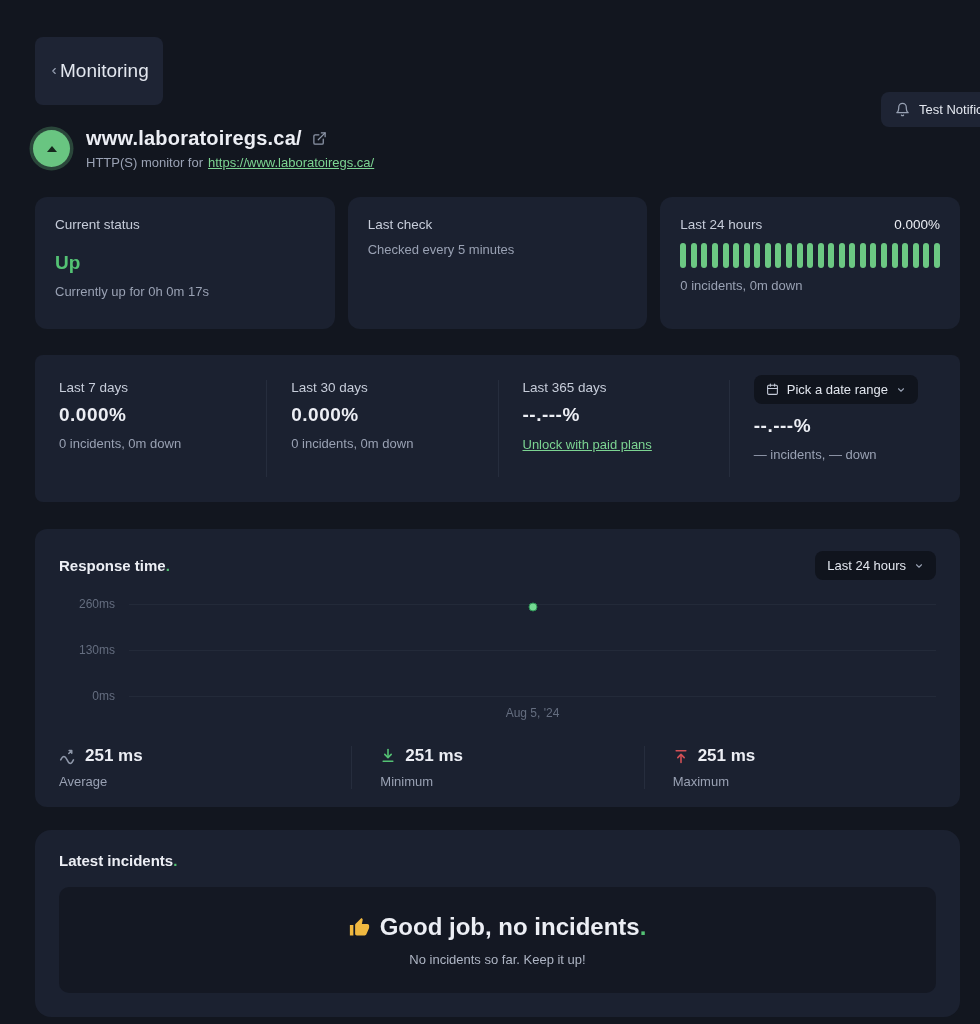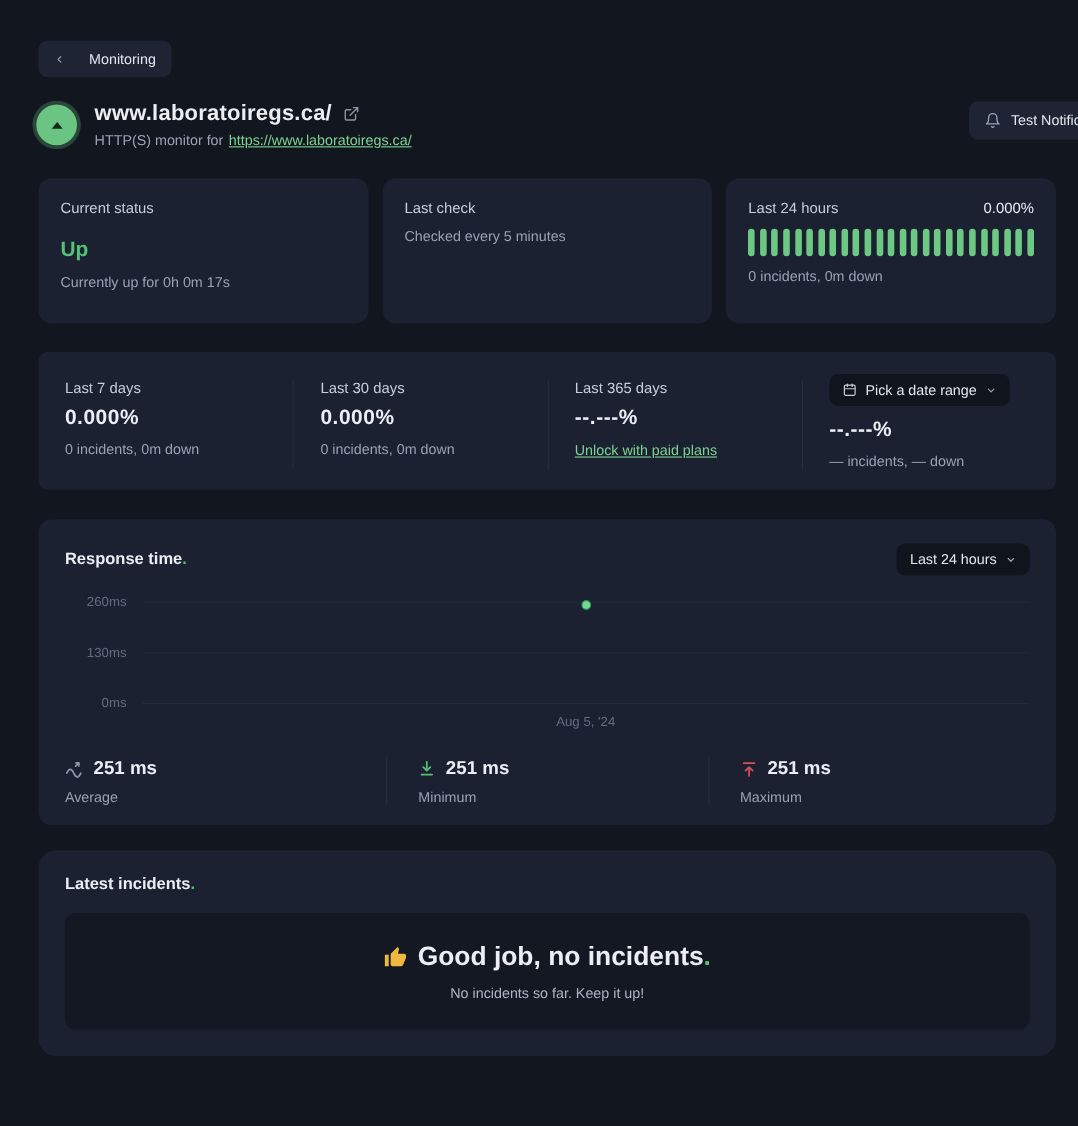--- a/index.html
+++ b/index.html
@@ -1,22 +1,22 @@
 <!DOCTYPE html>
 <html><head>
 <meta charset="utf-8">
 <style>
   html,body{margin:0;padding:0;width:980px;height:1024px;overflow:hidden;}
   body{background:#12161F;font-family:"Liberation Sans",sans-serif;color:#ECEEF4;
        -webkit-font-smoothing:antialiased;}
   .page{position:relative;width:980px;height:1024px;overflow:hidden;}
 
   
-  .chip{display:inline-flex;align-items:center;gap:22px;background:#1E2434;border:none;
-        border-radius:8px;padding:9px 14px;font-size:13px;color:#E3E7EF;cursor:pointer;
+  .chip{display:inline-flex;align-items:center;gap:1px;background:#1E2434;border:none;
+        border-radius:8px;padding:23px 14px;font-size:19px;color:#E3E7EF;cursor:pointer;
         margin:37px 0 0 35px;font-family:inherit;}
 
   
   .header-row{display:flex;align-items:center;gap:16px;margin:22px 0 0 33px;}
   .avatar{width:37px;height:37px;border-radius:50%;background:#69C581;
           box-shadow:0 0 0 3.5px rgba(105,197,129,.28);
           display:flex;align-items:center;justify-content:center;flex:0 0 auto;}
   .avatar .tri{width:0;height:0;border-left:5px solid transparent;border-right:5px solid transparent;
           border-bottom:6px solid #16281D;}
   .title-line{display:flex;align-items:center;gap:10px;}
@@ -35,21 +35,21 @@
   .green{color:#54C274;margin-top:20px;}
   .red{color:#D25056;}
   .c-note{font-size:13px;color:#99A1B3;margin-top:10px;}
   .c-head{display:flex;justify-content:space-between;align-items:baseline;}
   .c-pct{font-size:13.5px;color:#ECEEF4;}
   .bars{display:flex;justify-content:space-between;margin-top:11px;}
   .bar{width:6px;height:25px;border-radius:3px;background:#6CC883;}
 
   
   .uptime{display:grid;grid-template-columns:repeat(4,1fr);background:#1B2130;border-radius:8px;
-        margin:26px 20px 0 35px;padding:25px 0;box-sizing:border-box;height:125px;}
+        margin:26px 20px 0 35px;padding:25px 0;box-sizing:border-box;height:147px;}
   .ucol{padding:0 24px;min-width:0;}
   .ucol + .ucol{border-left:1px solid #262D3D;}
   .u-label{font-size:13.5px;color:#C7CDDA;}
   .u-value{font-size:19px;font-weight:700;margin-top:9px;color:#ECEEF4;letter-spacing:.5px;}
   .u-note{font-size:13px;color:#99A1B3;margin-top:10px;}
   .u-link{font-size:13px;color:#7CD492;text-decoration:underline;margin-top:11px;display:inline-block;cursor:pointer;}
   .pill-btn{display:inline-flex;align-items:center;gap:8px;background:#10141D;border:none;border-radius:8px;
         padding:7px 12px;font-size:13px;color:#E3E7EF;cursor:pointer;white-space:nowrap;font-family:inherit;}
   .ucol-custom .pill-btn{margin-top:-5px;}
   .ucol-custom .u-value{margin-top:11px;}

